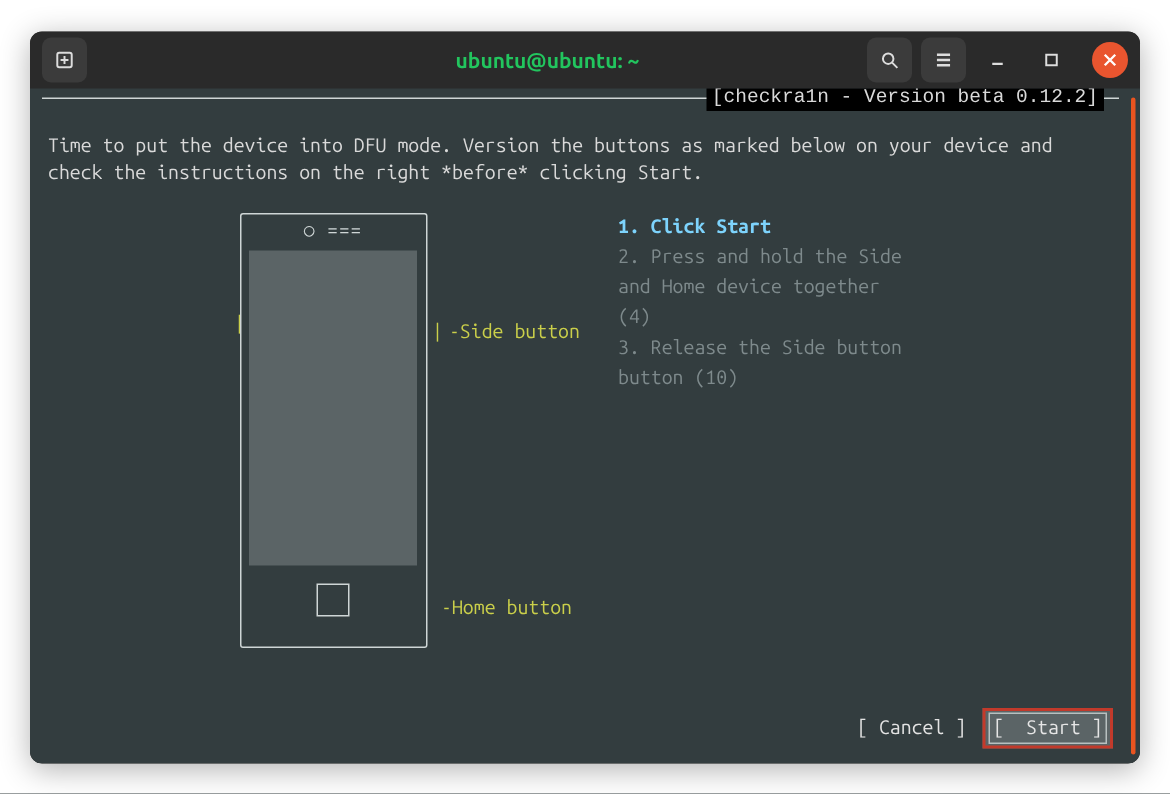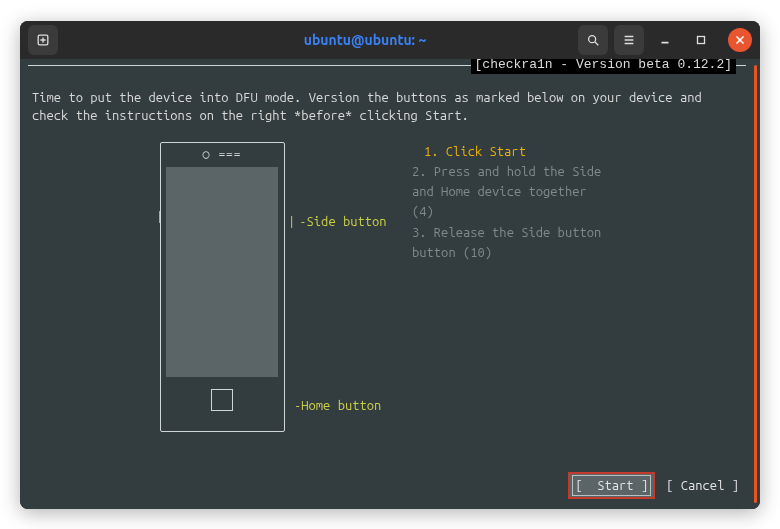--- a/index.html
+++ b/index.html
@@ -21,21 +21,21 @@
     box-shadow: 0 4px 20px rgba(0,0,0,0.3);
     display: flex;
     flex-direction: column;
   }
   .titlebar {
     height: 38px;
     background: #2a2a2a;
     display: flex;
     align-items: center;
     padding: 0 8px;
-    color: #3b82f6;
+    color: #22c55e;
     font-family: Ubuntu, sans-serif;
     font-size: 14px;
     gap: 40px;
   }
   .tb-left, .tb-right { display: flex; align-items: center; gap: 6px; }
   .tb-left { width: 170px; }
   .tb-center { flex: 1; text-align: center; font-weight: 600; }
   .tb-right { justify-content: flex-end; width: 220px; }
   .tb-btn {
     width: 30px; height: 30px;
@@ -140,21 +140,21 @@
   .marker.side { top: 70px; left: 256px; }
   .marker.side::before {
     content:"|"; color:#cacf4a; margin-right:4px;
   }
   .side-notch { position:absolute; left:124px; top:65px; color:#cacf4a;}
   .marker.home { bottom: 18px; left: 262px; text-align: center; }
   .steps {
     flex:1;
     font-size:13px;
   }
-  .steps .active { color: #eab308; font-weight:400;margin-left:12px;}
+  .steps .active { color: #7dd3fc; font-weight:700;}
   .steps .dim { color: #7e8a8c; }
   .steps div { margin-bottom:2px; }
   .footer {
     position:absolute;
     bottom:10px;
     right:18px;
     display:flex;
     gap:8px;
     font-size:13px;
     align-items:center;
@@ -240,17 +240,17 @@
             <div class="dim">   and Home device together</div>
             <div class="dim">   (4)</div>
             <div class="dim">3. Release the Side button</div>
             <div class="dim">   button (10)</div>
           </div>
         </div>
       </div>
     </div>
 
     <div class="footer">
+      <span class="tui-btn">[ Cancel ]</span>
       <span class="tui-btn start"><span class="inner-b">[  Start ]</span></span>
-      <span class="tui-btn">[ Cancel ]</span>
     </div>
   </div>
 </div>
 
 </body></html>

